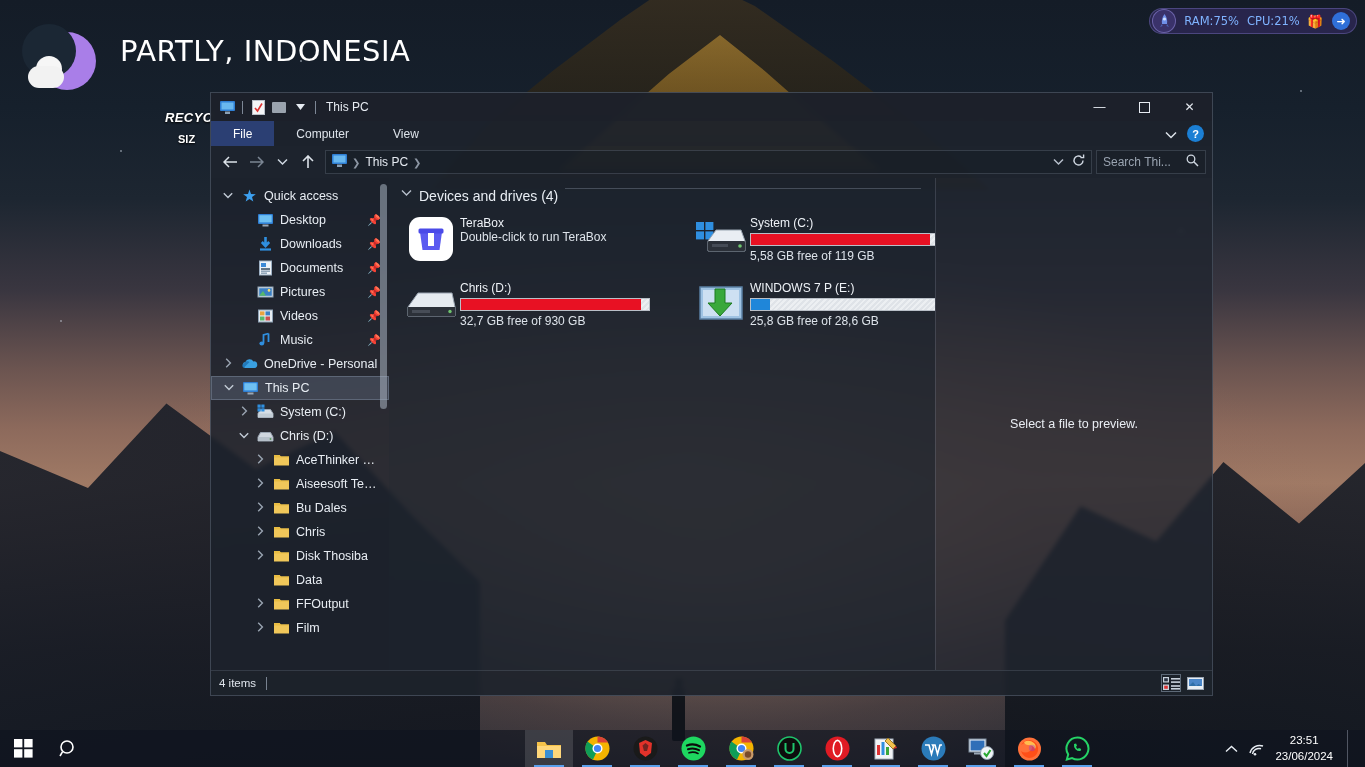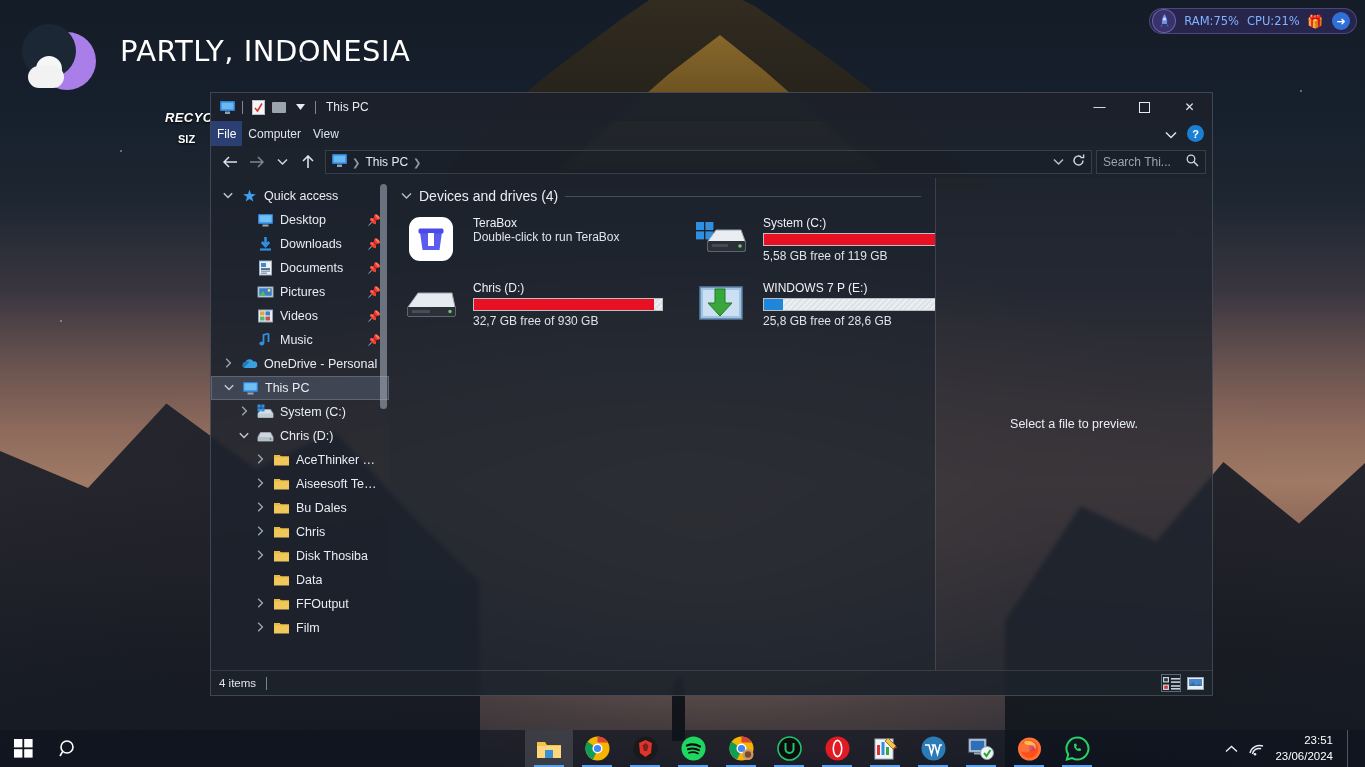--- a/index.html
+++ b/index.html
@@ -139,21 +139,21 @@
   .qat-sep { width:1px; height:13px; background:#7d8796; margin: 0 2px; }
   #title-text { font-size: 12px; color:#e6ebf2; margin-left: 8px; }
   #win-ctl { margin-left: auto; display: flex; height: 28px; }
   .wb { width: 45px; height: 28px; display:flex; align-items:center; justify-content:center; color:#e6ebf2; font-size:12px; }
 
   
   #ribbon {
     height: 25px; display:flex; align-items:stretch; flex:0 0 auto;
     background: rgba(28,33,42,0.55); position: relative;
   }
-  .tab { padding: 0 6px; display:flex; align-items:center; font-size:12px; color:#dde3ea; }
+  .tab { padding: 0 22px; display:flex; align-items:center; font-size:12px; color:#dde3ea; }
   .tab.active { background:#2b3f73; color:#fff; }
   #ribbon-right { margin-left:auto; display:flex; align-items:center; gap:10px; padding-right:8px; }
   #help-btn {
     width:17px;height:17px;border-radius:50%;background:#1b7fd4;color:#fff;
     display:flex;align-items:center;justify-content:center;font-size:11px;font-weight:bold;
   }
 
   
   #addressbar {
     height: 32px; display:flex; align-items:center; gap:0px; flex:0 0 auto;
@@ -190,27 +190,27 @@
   .nlabel { color:#e8edf3; overflow:hidden; text-overflow:ellipsis; }
   .pin { margin-left:auto; color:#8e99a6; font-size: 11px; }
   #navscroll {
     position:absolute; right: 2px; top: 6px; width: 7px; height: 225px;
     background: rgba(170,180,195,0.55); border-radius: 4px;
   }
 
   
   #content { flex: 1 1 auto; position: relative; padding: 10px 0 0 12px; overflow: hidden;
              background: rgba(28,34,44,0.55); }
-  #grp-head { display:flex; align-items:center; gap:7px; margin-bottom: 6px; }
+  #grp-head { display:flex; align-items:flex-start; gap:7px; margin-bottom: 6px; }
   #grp-head .g-chev { color:#b6bfcb; font-size: 10px; }
   #grp-title { font-size: 14px; color:#e8edf3; }
   #grp-line { flex:1 1 auto; height:1px; background: rgba(150,160,175,0.35); margin-right: 14px; }
 
   #tiles { display: grid; grid-template-columns: 278px 278px; gap: 8px 12px; width: 580px; }
-  .tile { display: flex; gap: 16px; padding: 4px; min-height: 54px; }
+  .tile { display: flex; gap: 3px; padding: 4px; min-height: 54px; }
   .tile-ico { width: 52px; flex: 0 0 52px; display:flex; align-items:center; justify-content:center; }
   .tile-body { flex: 1 1 auto; min-width: 0; padding-top: 2px; }
   .tile-name { font-size: 12px; color:#eef2f7; white-space:nowrap; overflow:hidden; text-overflow:ellipsis; }
   .tile-sub  { font-size: 12px; color:#dde3ea; white-space:nowrap; }
   .bar {
     height: 13px; width: 190px; margin: 3px 0 3px 0;
     background: repeating-linear-gradient(135deg,#eceff2 0 2px,#dfe3e8 2px 4px);
     border: 1px solid #b9bfc7; position: relative;
   }
   .bar > i { position:absolute; left:0; top:0; bottom:0; display:block; }
@@ -246,21 +246,21 @@
   .tb-app {
     width: 48px; height: 37px; display:flex; align-items:center; justify-content:center;
     position: relative;
   }
   .tb-app.active { background: rgba(255,255,255,0.13); }
   .tb-app.running::after {
     content:""; position:absolute; bottom:0; left:9px; right:9px; height:2px; background:#5aa0ec;
   }
   .app-ico { width: 26px; height: 26px; display:flex; align-items:center; justify-content:center; }
   #tb-right { margin-left:auto; display:flex; align-items:center; gap: 10px; padding-right: 12px; }
-  #clock { text-align:right; color:#fff; font-size: 11.5px; line-height: 1.35; }
+  #clock { text-align:center; color:#fff; font-size: 11.5px; line-height: 1.35; }
   .tray-ico { color:#e8edf3; font-size: 12px; display:flex; align-items:center; }
   #showdesk { width: 6px; height: 37px; border-left: 1px solid rgba(200,210,225,0.35); margin-left: 4px; }
 </style>
 </head>
 <body>
 
 <div id="desktop">
 
   <div id="mtn-top"></div>
   <div id="mtn-top2"></div>

